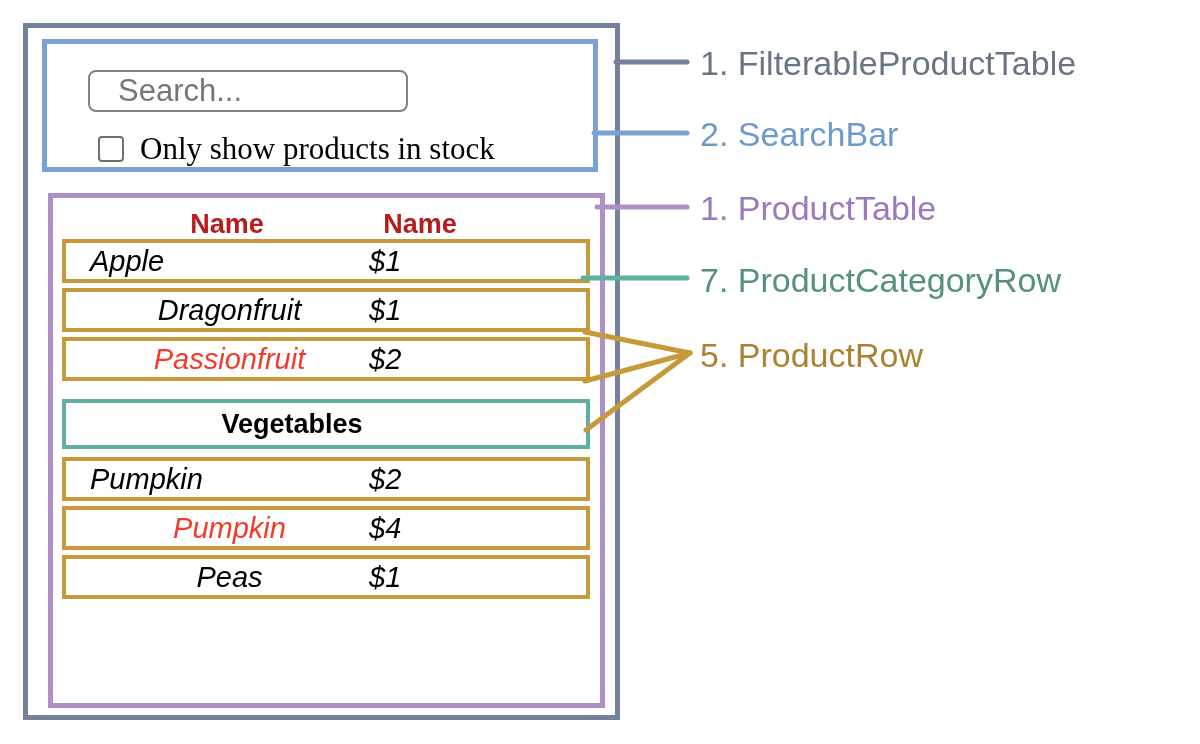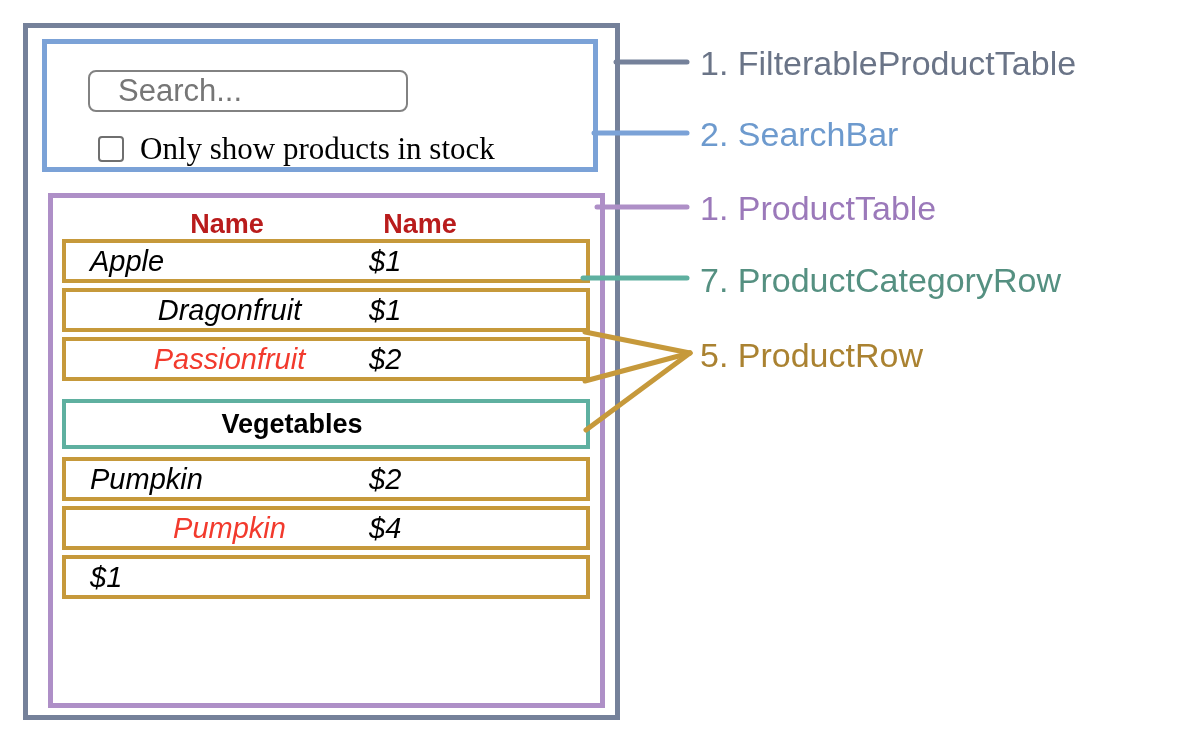--- a/index.html
+++ b/index.html
@@ -153,20 +153,21 @@
             <div class="category-row">Vegetables</div>
             <div class="product-row">
               <span class="cell-name">Pumpkin</span>
               <span class="cell-price">$2</span>
             </div>
             <div class="product-row">
               <span class="cell-name red">Pumpkin</span>
               <span class="cell-price">$4</span>
             </div>
             <div class="product-row">
+              <span class="cell-name">Peas</span>
               <span class="cell-price">$1</span>
             </div>
           </div>
         </div>
     </div>
 
   </div>
 
   <svg class="connectors" viewBox="0 0 1200 744" xmlns="http://www.w3.org/2000/svg" aria-hidden="true">
     <line class="ln-outer" x1="616" y1="62" x2="687" y2="62"></line>

